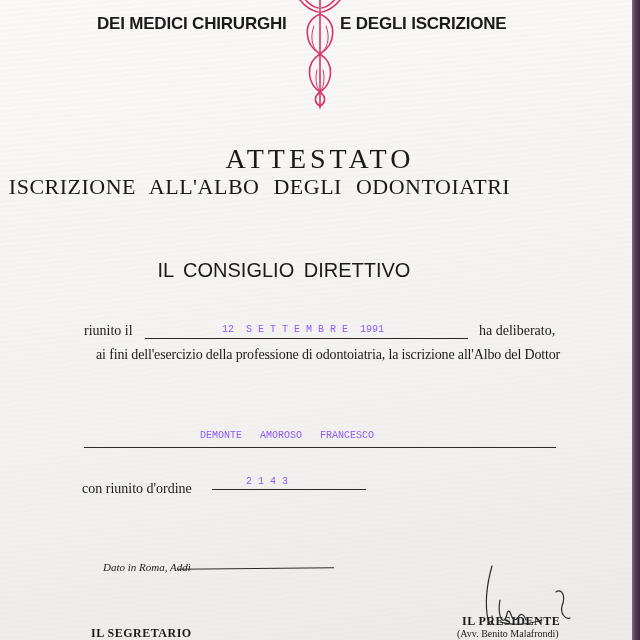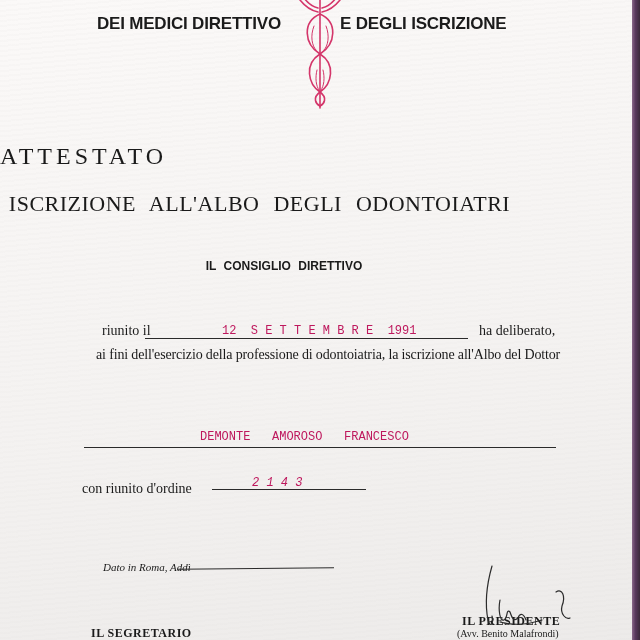--- a/index.html
+++ b/index.html
@@ -19,41 +19,41 @@
     .edge {
       position: absolute; right: 0; top: 0; width: 8px; height: 640px;
       background: linear-gradient(90deg, #8a6a8a 0%, #5a3a5e 40%, #3a2a3a 100%);
     }
     .abs { position: absolute; }
     .header-sans {
       font-family: "Liberation Sans", sans-serif; font-weight: bold;
       font-size: 17px; letter-spacing: -0.2px; color: #1b1b1b; top: 14px;
     }
     .caduceus { left: 292px; top: -4px; width: 56px; height: 116px; }
-    .title1 { left: 0; width: 640px; top: 143px; font-size: 24px; letter-spacing: 4px; }
-    .title2 { left: 0; width: 519px; text-align: center; top: 191px; font-size: 22px; letter-spacing: 0.5px; word-spacing: 8px; }
+    .title1 { left: 0; width: 640px; text-align: center; top: 143px; font-size: 28px; letter-spacing: 4px; }
+    .title2 { left: 0; width: 519px; text-align: center; top: 174px; font-size: 22px; letter-spacing: 0.5px; word-spacing: 8px; }
     .council {
       left: 0; width: 568px; text-align: center; top: 259px;
-      font-family: "Liberation Sans", sans-serif; font-weight: bold; font-size: 12px; word-spacing: 4px;
+      font-family: "Liberation Sans", sans-serif; font-weight: normal; font-size: 20px; word-spacing: 4px;
     }
     .body-text { font-size: 14px; }
     .typed {
-      font-family: "Liberation Mono", monospace; font-size: 12px; color: #be185d;
+      font-family: "Liberation Mono", monospace; font-size: 10px; color: #8b5cf6;
     }
     .line { position: absolute; height: 1px; background: #2a2a2a; }
     .italic { font-style: italic; font-size: 11px; margin-left: 20px; }
     .small-caps { font-size: 12px; font-weight: bold; letter-spacing: 0.5px; }
   </style>
 </head>
 <body>
 
 <div class="paper"></div>
 <div class="edge"></div>
 
-<div class="abs header-sans" style="left:97px;">DEI MEDICI DIRETTIVO</div>
+<div class="abs header-sans" style="left:97px;">DEI MEDICI CHIRURGHI</div>
 <div class="abs header-sans" style="left:340px;">E DEGLI ISCRIZIONE</div>
 
 <svg class="abs caduceus" viewBox="0 0 56 116">
   <g fill="none" stroke="#d4356a" stroke-width="1.6" stroke-linecap="round">
 
     <line x1="28" y1="0" x2="28" y2="112"></line>
 
     <path d="M8 4 Q16 14 26 16"></path>
     <path d="M12 2 Q18 10 26 12"></path>
     <path d="M48 4 Q40 14 30 16"></path>
@@ -65,33 +65,33 @@
     <path d="M34 30 C38 40 36 50 32 54" stroke-width="1"></path>
     <path d="M25 74 C23 82 24 90 27 94" stroke-width="1"></path>
     <path d="M31 74 C33 82 32 90 29 94" stroke-width="1"></path>
   </g>
 </svg>
 
 <div class="abs title1">ATTESTATO</div>
 <div class="abs title2">ISCRIZIONE ALL'ALBO DEGLI ODONTOIATRI</div>
 <div class="abs council">IL CONSIGLIO DIRETTIVO</div>
 
-<div class="abs body-text" style="left:102px; top:323px;">riunito il</div>
+<div class="abs body-text" style="left:84px; top:323px;">riunito il</div>
 <div class="line" style="left:145px; top:338px; width:323px;"></div>
 <div class="abs typed" style="left:222px; top:324px; white-space:pre;">12  S E T T E M B R E  1991</div>
 <div class="abs body-text" style="left:479px; top:323px;">ha deliberato,</div>
 
 <div class="abs body-text" style="left:96px; top:347px; letter-spacing:-0.15px;">ai fini dell'esercizio della professione di odontoiatria, la iscrizione all'Albo del Dottor</div>
 
 <div class="line" style="left:84px; top:447px; width:472px;"></div>
 <div class="abs typed" style="left:200px; top:430px; white-space:pre;">DEMONTE   AMOROSO   FRANCESCO</div>
 
 <div class="abs body-text" style="left:82px; top:481px;">con riunito d'ordine</div>
 <div class="line" style="left:212px; top:489px; width:154px;"></div>
-<div class="abs typed" style="left:252px; top:476px; white-space:pre;font-style:italic;">2 1 4 3</div>
+<div class="abs typed" style="left:246px; top:476px; white-space:pre;">2 1 4 3</div>
 
 <div class="abs italic" style="left:83px; top:561px;">Dato in Roma, Addì</div>
 <div class="line" style="left:178px; top:568px; width:156px; transform:rotate(-0.6deg);"></div>
 <div class="abs typed" style="left:190px; top:553px;"></div>
 
 <div class="abs small-caps" style="left:91px; top:626px;text-align:right;">IL SEGRETARIO</div>
 <div class="abs small-caps" style="left:462px; top:614px;">IL PRESIDENTE</div>
 <div class="abs" style="left:457px; top:628px; font-size:10px;">(Avv. Benito Malafrondi)</div>
 
 <svg class="abs" style="left:470px; top:560px;" width="110" height="80" viewBox="0 0 110 80">

